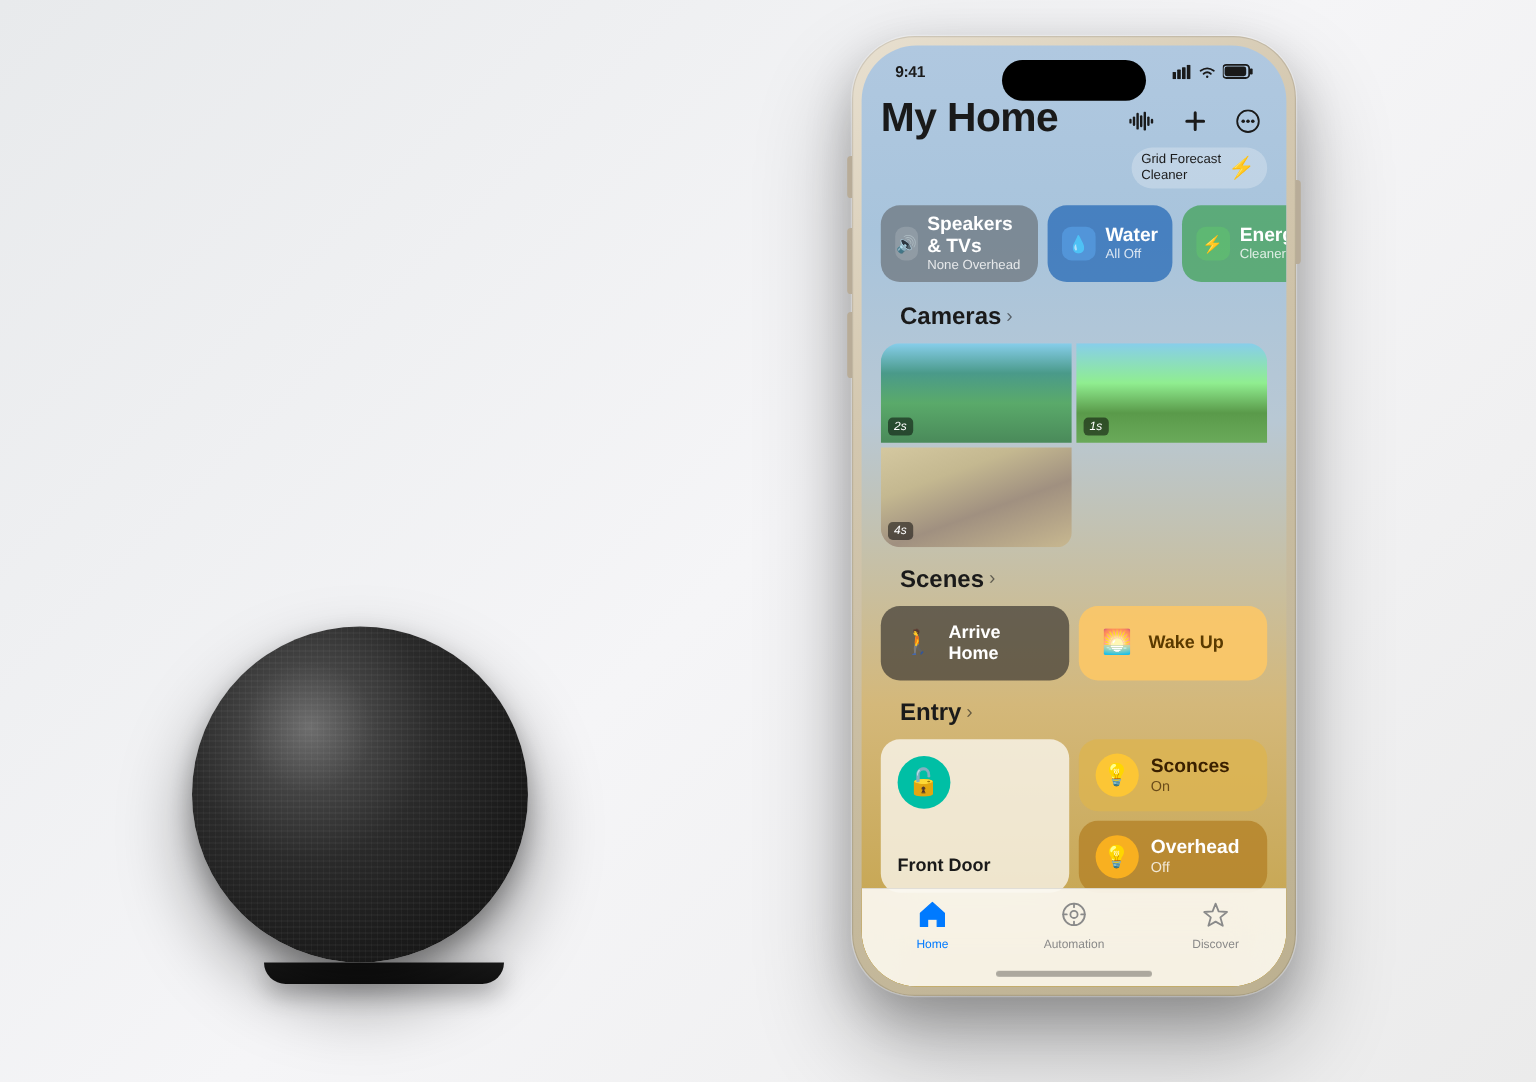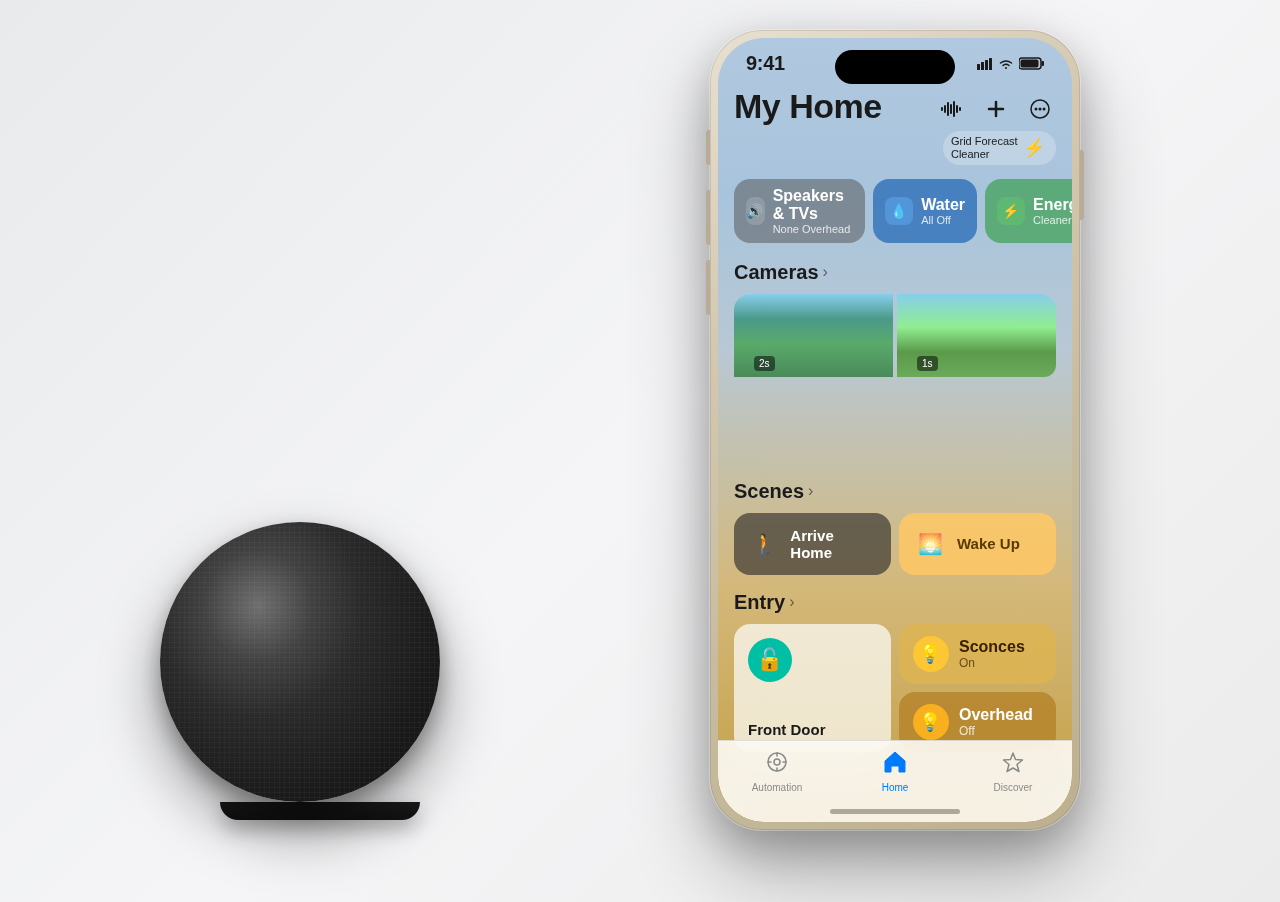--- a/index.html
+++ b/index.html
@@ -99,21 +99,21 @@
     
     .status-bar {
       display: flex;
       justify-content: space-between;
       align-items: center;
       padding: 14px 28px 8px;
       position: relative;
       z-index: 10;
     }
     .status-time {
-      font-size: 20px;
+      font-size: 13px;
       font-weight: 600;
       color: #1a1a1a;
       letter-spacing: -0.3px;
     }
     .status-icons {
       display: flex;
       align-items: center;
       gap: 5px;
     }
     .status-icons svg {
@@ -238,20 +238,21 @@
       color: rgba(255,255,255,0.8);
       line-height: 1.1;
     }
 
     
     .section-header {
       display: flex;
       align-items: center;
       gap: 4px;
       margin-bottom: 10px;
+      margin-left: 16px;
     }
     .section-title {
       font-size: 20px;
       font-weight: 600;
       color: #1a1a1a;
     }
     .section-arrow {
       color: #1a1a1a;
       font-size: 16px;
       opacity: 0.6;
@@ -274,26 +275,27 @@
       overflow: hidden;
     }
     .camera-cell:first-child { border-radius: 12px 0 0 0; }
     .camera-cell:nth-child(2) { border-radius: 0 12px 0 0; }
     .camera-cell:nth-child(3) { border-radius: 0 0 0 12px; }
     .camera-cell:last-child { border-radius: 0 0 12px 0; }
 
     .camera-time {
       position: absolute;
       bottom: 6px;
-      left: 20px;
+      left: 6px;
       background: rgba(0,0,0,0.5);
       color: white;
       font-size: 10px;
       padding: 2px 5px;
       border-radius: 4px;
+      font-style: italic;
     }
     
     .camera-pool {
       background: linear-gradient(180deg, #87CEEB 0%, #4a9a8a 30%, #5aaa6a 60%, #4a8a5a 100%);
     }
     .camera-gym {
       background: linear-gradient(160deg, #e0e0e0 0%, #c0c0c0 30%, #a0a0a0 60%, #505050 100%);
     }
     .camera-yard {
       background: linear-gradient(180deg, #87CEEB 0%, #90EE90 40%, #5a9a4a 70%, #6aaa5a 100%);
@@ -612,20 +614,23 @@
           <span class="section-title">Cameras</span>
           <span class="section-arrow">›</span>
         </div>
         <div class="cameras-grid">
           <div class="camera-cell camera-pool">
             <span class="camera-time">2s</span>
           </div>
           <div class="camera-cell camera-yard">
             <span class="camera-time">1s</span>
           </div>
+          <div class="camera-cell camera-living">
+            <span class="camera-time">4s</span>
+          </div>
         </div>
 
         <div class="section-header">
           <span class="section-title">Scenes</span>
           <span class="section-arrow">›</span>
         </div>
         <div class="scenes-grid">
           <div class="scene-btn scene-arrive">
             <div class="scene-icon">🚶</div>
             <span class="scene-label">Arrive Home</span>
@@ -657,38 +662,38 @@
             <div>
               <div class="entry-device-text">Overhead</div>
               <div class="entry-device-sub">Off</div>
             </div>
           </div>
         </div>
 
       </div>
 
       <div class="tab-bar">
+        <div class="tab-item active">
+          <div class="tab-icon">
+            <svg width="24" height="22" viewBox="0 0 24 22" fill="none">
+              <path d="M2 10L12 1L22 10V21H16V15H8V21H2V10Z" fill="#007AFF" stroke="#007AFF" stroke-width="1" stroke-linejoin="round"></path>
+            </svg>
+          </div>
+          <span class="tab-label">Home</span>
+        </div>
         <div class="tab-item">
           <div class="tab-icon">
             <svg width="22" height="22" viewBox="0 0 22 22" fill="none">
               <circle cx="11" cy="11" r="9" stroke="#8a8a8a" stroke-width="1.5"></circle>
               <circle cx="11" cy="11" r="3" stroke="#8a8a8a" stroke-width="1.5"></circle>
               <path d="M11 2v3M11 17v3M2 11h3M17 11h3" stroke="#8a8a8a" stroke-width="1.5" stroke-linecap="round"></path>
             </svg>
           </div>
           <span class="tab-label">Automation</span>
         </div>
-        <div class="tab-item active">
-          <div class="tab-icon">
-            <svg width="24" height="22" viewBox="0 0 24 22" fill="none">
-              <path d="M2 10L12 1L22 10V21H16V15H8V21H2V10Z" fill="#007AFF" stroke="#007AFF" stroke-width="1" stroke-linejoin="round"></path>
-            </svg>
-          </div>
-          <span class="tab-label">Home</span>
-        </div>
         <div class="tab-item">
           <div class="tab-icon">
             <svg width="22" height="22" viewBox="0 0 22 22" fill="none">
               <polygon points="11,2 13.5,8.5 20.5,9 15,13.5 17,20.5 11,17 5,20.5 7,13.5 1.5,9 8.5,8.5" stroke="#8a8a8a" stroke-width="1.5" fill="none" stroke-linejoin="round"></polygon>
             </svg>
           </div>
           <span class="tab-label">Discover</span>
         </div>
       </div>
 

